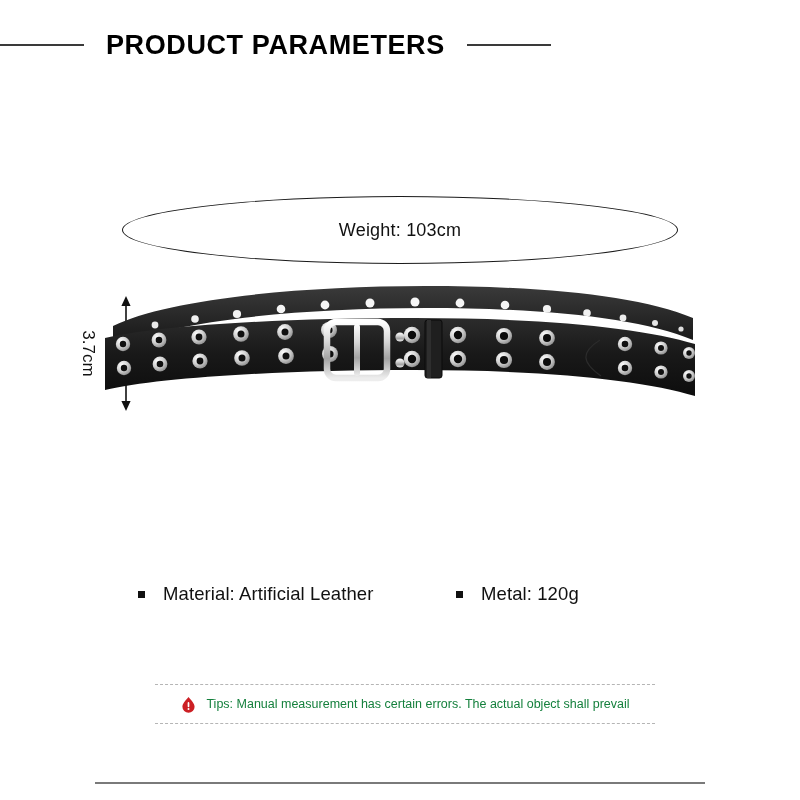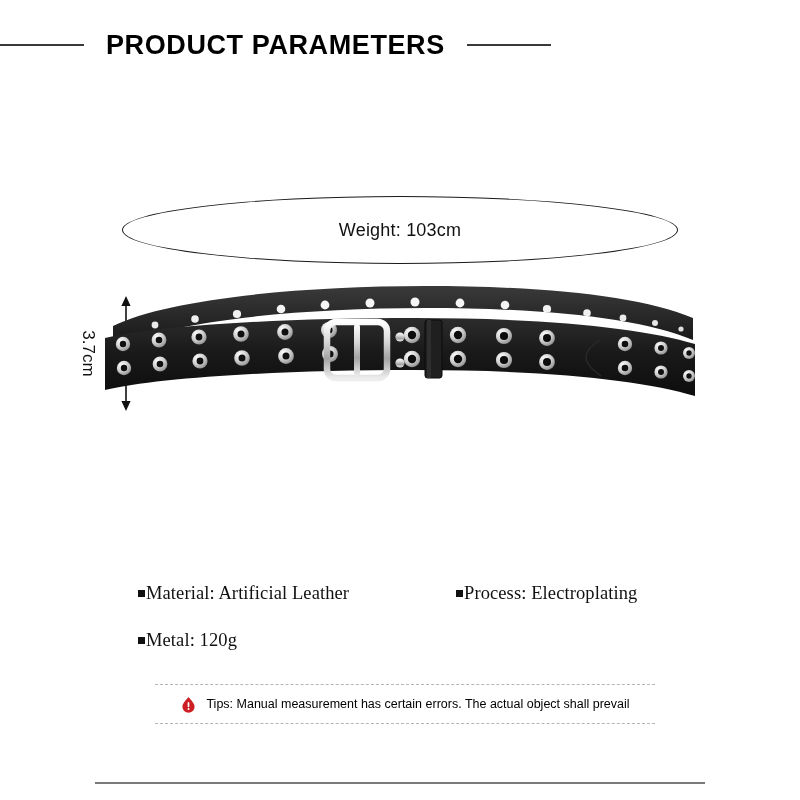--- a/index.html
+++ b/index.html
@@ -114,22 +114,21 @@
     left: 138px;
     top: 583px;
     width: 540px;
     display: grid;
     grid-template-columns: 318px 1fr;
     row-gap: 26px;
   }
   .spec-item {
     display: flex;
     align-items: baseline;
-    gap: 1px;
-    font-family: Liberation Serif, serif;
+    gap: 18px;
   }
   .spec-bullet {
     width: 7px;
     height: 7px;
     background: #111111;
     flex: 0 0 auto;
     position: relative;
     top: -2px;
   }
   .spec-text {
@@ -158,21 +157,21 @@
     gap: 9px;
   }
   .tips-icon {
     width: 17px;
     height: 17px;
     flex: 0 0 auto;
     display: block;
   }
   .tips-text {
     font-size: 12.5px;
-    color: #000000;
+    color: #15803d;
     white-space: nowrap;
   }
 
   
   .bottom-rule {
     position: absolute;
     left: 95px;
     top: 782px;
     width: 610px;
     height: 2px;
@@ -362,24 +361,20 @@
   </svg>
 </div>
 
 <div class="specs">
   <div class="spec-item">
     <span class="spec-bullet"></span>
     <span class="spec-text">Material: Artificial Leather</span>
   </div>
   <div class="spec-item">
     <span class="spec-bullet"></span>
-    <span class="spec-text">Process: Electroplating</span>
-  </div>
-  <div class="spec-item">
-    <span class="spec-bullet"></span>
     <span class="spec-text">Metal: 120g</span>
   </div>
 </div>
 
 <div class="tips">
   <div class="tips-dash"></div>
   <div class="tips-body">
     <svg class="tips-icon" viewBox="0 0 24 24">
       <path d="M12 1.4 C7.2 7.2 3.4 11 3.4 15.2 a8.6 8.6 0 0 0 17.2 0 C20.6 11 16.8 7.2 12 1.4 Z" fill="#cc1f24"></path>
       <rect x="10.8" y="8.6" width="2.4" height="7.2" rx="1.2" fill="#ffffff"></rect>

